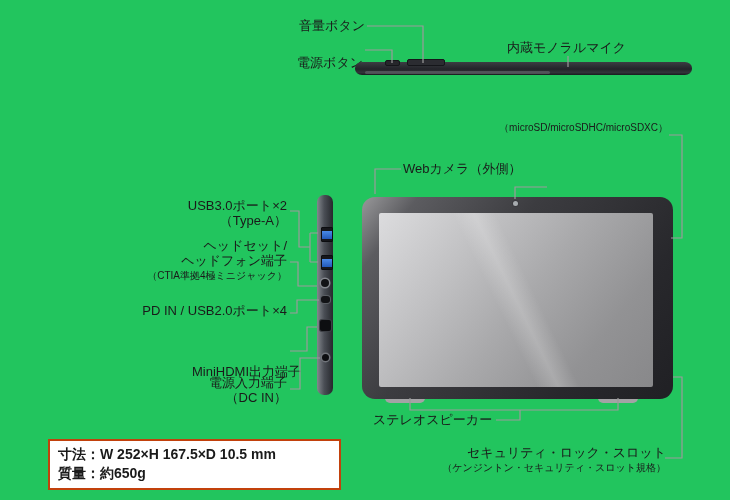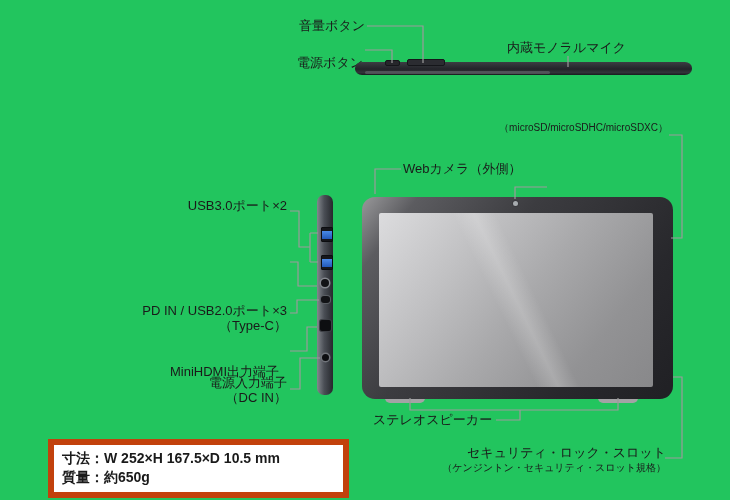--- a/index.html
+++ b/index.html
@@ -37,21 +37,21 @@
     border-radius:13px;}
   .front .screen{position:absolute;left:17px;top:16px;width:274px;height:174px;border-radius:2px;
     background:
       linear-gradient(64deg,rgba(255,255,255,0) 44%,rgba(255,255,255,.20) 50%,rgba(255,255,255,0) 56%),
       linear-gradient(128deg,#dcdcde 0%,#bfbfc1 30%,#a9a9ab 52%,#929294 78%,#88888a 100%);}
   .front .cam{position:absolute;left:151px;top:4px;width:5px;height:5px;border-radius:50%;
     background:#a7abaf;box-shadow:0 0 0 1px #3a3a3e;}
   .foot{position:absolute;width:40px;height:10px;border-radius:5px;background:#a3a3a5;z-index:1;}
   
   .spec-box{position:absolute;left:48px;top:439px;width:273px;z-index:2;
-    border:6px solid #c2410c;background:#fff;padding:4px 8px 5px 8px;
+    border:2px solid #c2410c;background:#fff;padding:4px 8px 5px 8px;
     font-size:14px;font-weight:bold;line-height:19px;white-space:nowrap;}
   .spec-box span{display:block;}
 </style>
 </head>
 <body>
 
 <div class="canvas">
 
   <svg class="lines" width="730" height="500" viewBox="0 0 730 500">
     <g fill="none" stroke="#9b9b9b" stroke-width="1.2">
@@ -85,26 +85,31 @@
     <div class="port usb" style="top:32px;"></div>
     <div class="port usb" style="top:60px;"></div>
     <div class="port jack" style="top:84px;"></div>
     <div class="port typec" style="top:101px;"></div>
     <div class="port hdmi" style="top:125px;"></div>
     <div class="port dc" style="top:159px;"></div>
   </div>
 
   <div class="lbl r" style="right:443px;top:198px;">
     <span>USB3.0ポート×2</span>
+    <span>（Type-A）</span>
+  </div>
+  <div class="lbl r" style="right:443px;top:238px;">
+    <span>ヘッドセット/</span>
+    <span>ヘッドフォン端子</span>
+    <span class="sub">（CTIA準拠4極ミニジャック）</span>
   </div>
   <div class="lbl r" style="right:443px;top:303px;">
-    <span>PD IN / USB2.0ポート×3</span>
-    <span>（Type-C）</span>
+    <span>PD IN / USB2.0ポート×4</span>
   </div>
-  <div class="lbl r" style="right:451px;top:344px;margin-top:20px;">
+  <div class="lbl r" style="right:429px;top:344px;margin-top:20px;">
     <span>MiniHDMI出力端子</span>
   </div>
   <div class="lbl r" style="right:443px;top:375px;margin-left:20px;">
     <span>電源入力端子</span>
     <span>（DC IN）</span>
   </div>
 
   <div class="foot" style="left:385px;top:393px;"></div>
   <div class="foot" style="left:598px;top:393px;"></div>
 

